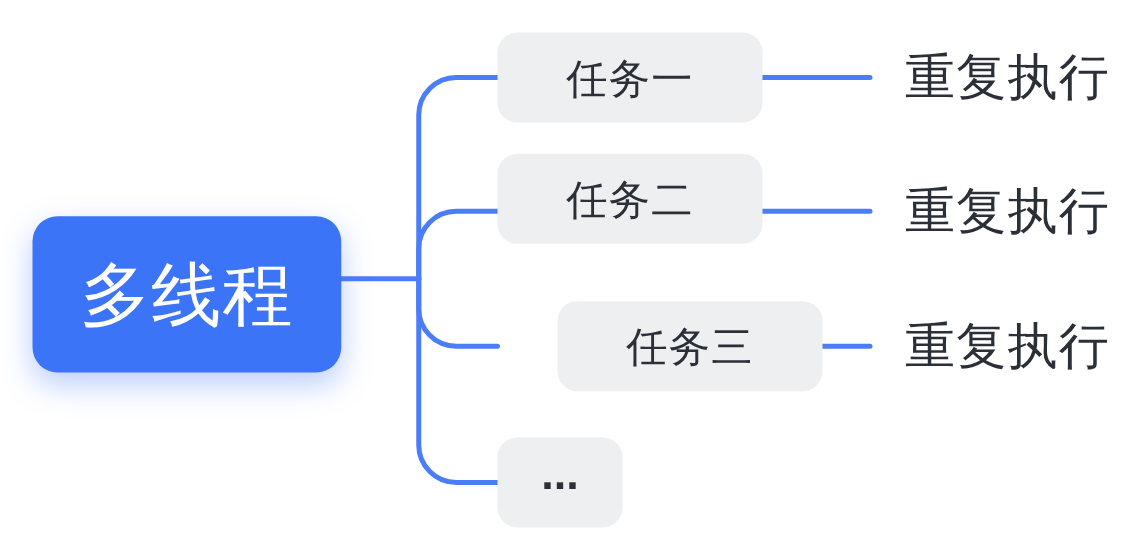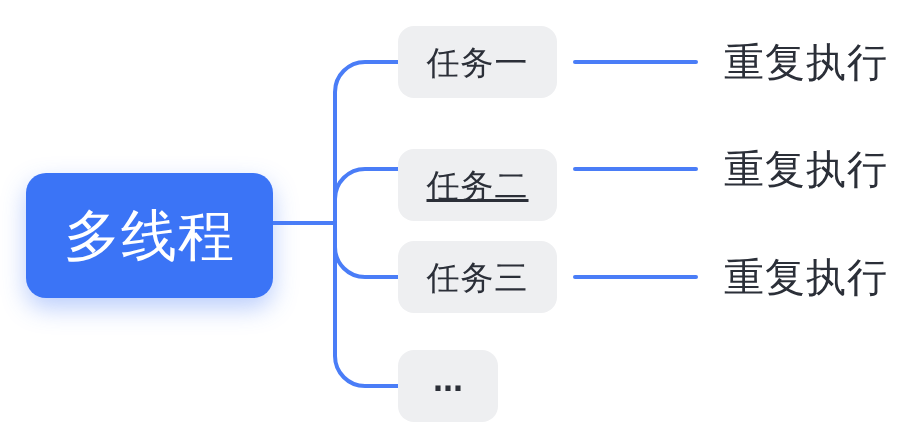--- a/index.html
+++ b/index.html
@@ -49,30 +49,30 @@
     width: 247px; height: 125px;
     background: var(--root-bg);
     color: var(--root-text);
     border-radius: 20px;
     font-size: 56px;
     letter-spacing: 1px;
     box-shadow: 0 10px 24px rgba(59, 116, 246, 0.35);
   }
   .node.task {
     left: 398px;
-    width: 159px; height: 72px;
+    width: 212px; height: 72px;
     background: var(--node-bg);
     color: var(--node-text);
     border-radius: 16px;
     font-size: 33px;
     letter-spacing: 1px;
   }
   .node.task.t1 { top: 26px; }
-  .node.task.t2 { top: 149px; text-decoration: underline; }
-  .node.task.t3 { top: 241px; }
+  .node.task.t2 { top: 123px; }
+  .node.task.t3 { top: 241px; margin-left: 48px; }
   .node.task.dots {
     top: 350px;
     width: 100px;
     font-size: 36px;
     font-weight: 700;
     letter-spacing: 0;
   }
   .node.task.dots .dots-text {
     display: inline-block;
     transform: translateY(-7px);

